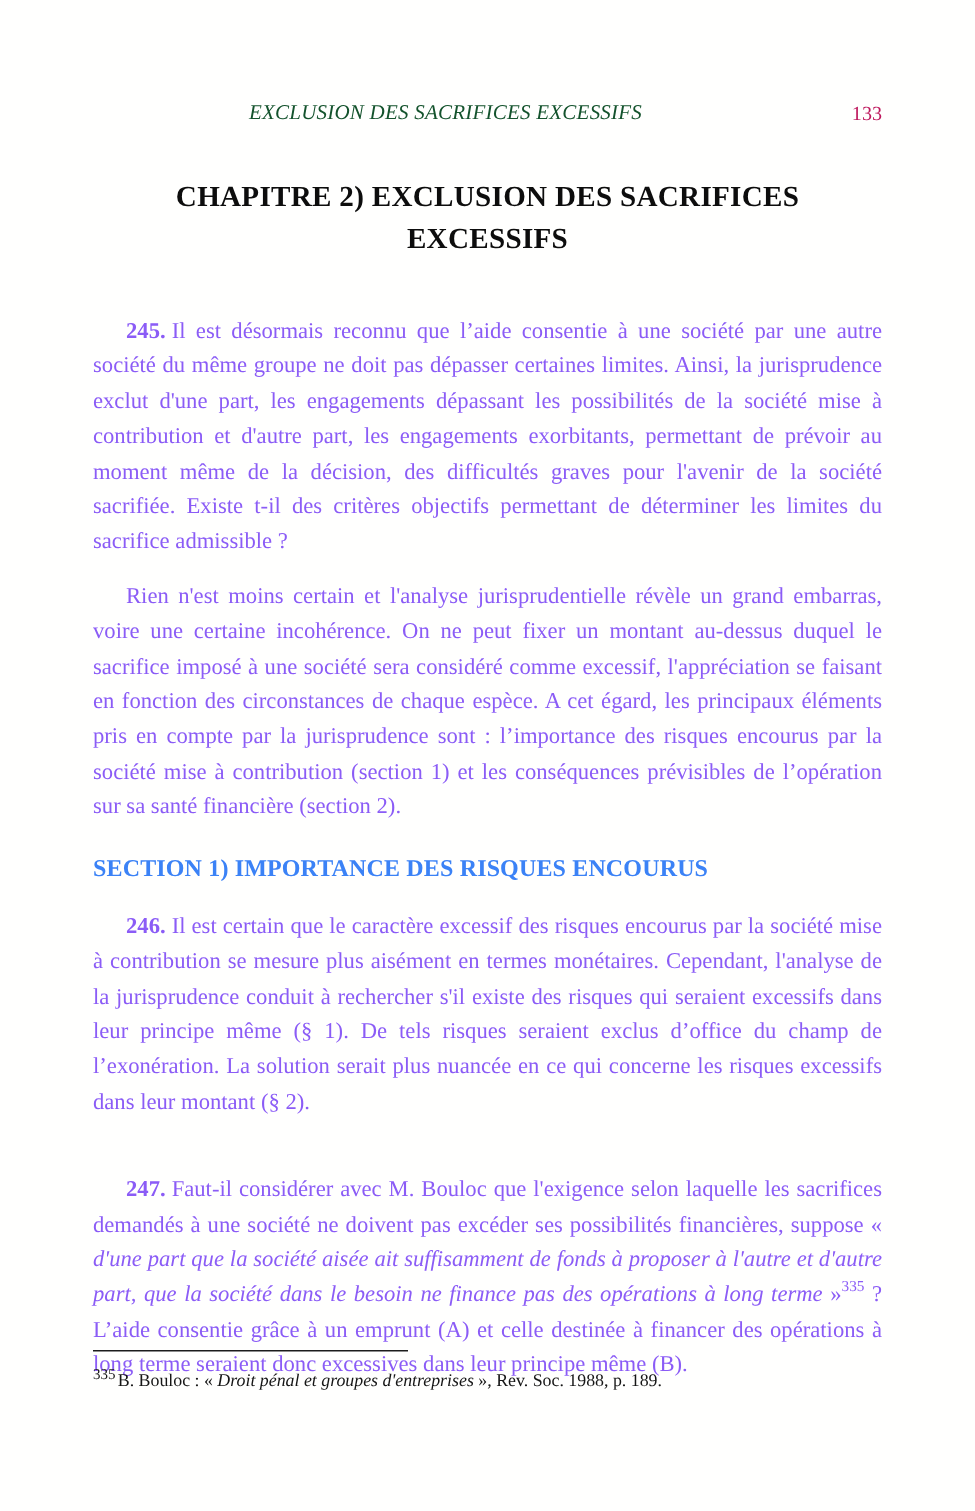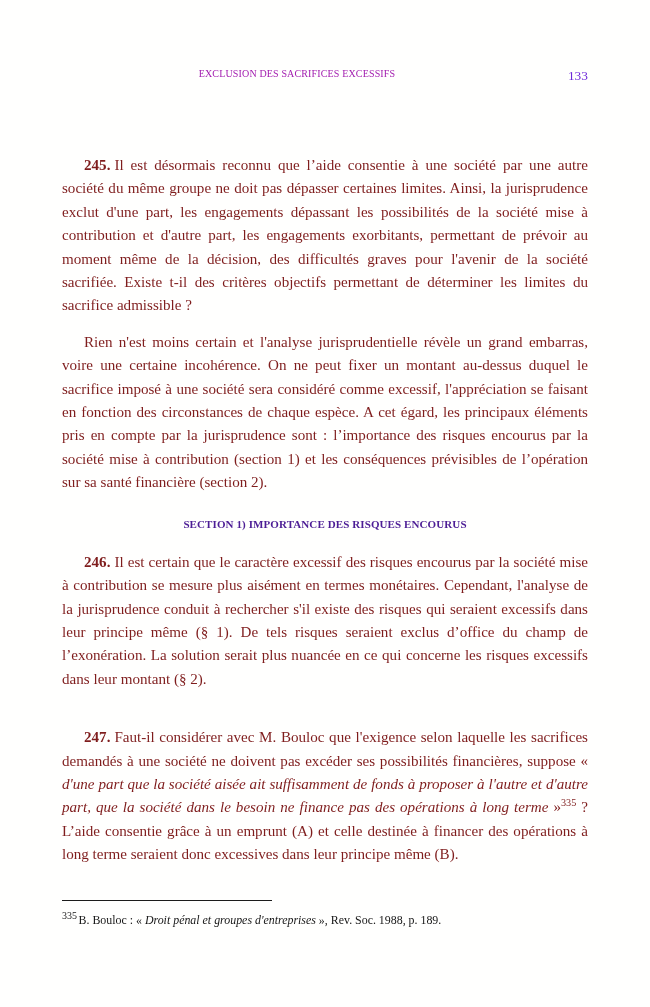--- a/index.html
+++ b/index.html
@@ -24,31 +24,32 @@
     top: 68px;
     width: 526px;
     height: 18px;
   }
   .running-head-title {
     position: absolute;
     left: 0;
     top: 0;
     width: 470px;
     text-align: center;
-    font-size: 10px;
+    font-size: 14px;
     letter-spacing: 0.15px;
-    color: #a21caf;
+    color: #14532d;
     white-space: nowrap;
+    font-style: italic;
   }
   .running-head-folio {
     position: absolute;
     right: 0;
     top: 0;
     font-size: 13.4px;
-    color: #6d28d9;
+    color: #be185d;
   }
 
   
   .col {
     position: absolute;
     left: 62px;
     top: 118px;
     width: 526px;
   }
 
@@ -58,46 +59,45 @@
     font-size: 19.4px;
     font-weight: bold;
     text-align: center;
     line-height: 28px;
     letter-spacing: 0.2px;
     color: #0d0d0d;
   }
 
   h2.section-title {
     margin: 0;
-    font-size: 11px;
+    font-size: 16px;
     font-weight: bold;
-    text-align: center;
     line-height: 22px;
     letter-spacing: 0.1px;
-    color: #4c1d95;
+    color: #3b82f6;
   }
 
   h3.subsection-title {
     margin: 0;
     padding-left: 8px;
     font-size: 16.1px;
     font-weight: bold;
     text-align: left;
     line-height: 22px;
     letter-spacing: 0.1px;
     color: #0d0d0d;
   }
 
   p.body {
     margin: 0;
     font-size: 15.1px;
     line-height: 23.4px;
     text-align: justify;
     text-justify: inter-word;
-    color: #7f1d1d;
+    color: #8b5cf6;
     hyphens: manual;
   }
   p.body.indent {
     text-indent: 22px;
   }
   .num {
     font-weight: bold;
   }
   .num-gap {
     display: inline-block;
@@ -150,20 +150,21 @@
 
 <div class="page">
 
   <div class="running-head">
     <div class="running-head-title">EXCLUSION DES SACRIFICES EXCESSIFS</div>
     <div class="running-head-folio">133</div>
   </div>
 
   <div class="col">
 
+    <h1 class="chapter-title">CHAPITRE 2) EXCLUSION DES SACRIFICES EXCESSIFS</h1>
 
     <div class="gap-title-to-p"></div>
 
     <p class="body indent"><span class="num">245.</span><span class="num-gap"></span><span>Il est désormais reconnu que l’aide consentie à une société par une autre société du même groupe ne doit pas dépasser certaines limites. Ainsi, la jurisprudence exclut d'une part, les engagements dépassant les possibilités de la société mise à contribution et d'autre part, les engagements exorbitants, permettant de prévoir au moment même de la décision, des difficultés graves pour l'avenir de la société sacrifiée. Existe t-il des critères objectifs permettant de déterminer les limites du sacrifice admissible ?</span></p>
 
     <div class="gap-p"></div>
 
     <p class="body indent"><span>Rien n'est moins certain et l'analyse jurisprudentielle révèle un grand embarras, voire une certaine incohérence. On ne peut fixer un montant au-dessus duquel le sacrifice imposé à une société sera considéré comme excessif, l'appréciation se faisant en fonction des circonstances de chaque espèce. A cet égard, les principaux éléments pris en compte par la jurisprudence sont : l’importance des risques encourus par la société mise à contribution (section 1) et les conséquences prévisibles de l’opération sur sa santé financière (section 2).</span></p>
 
     <div class="gap-p-to-section"></div>

